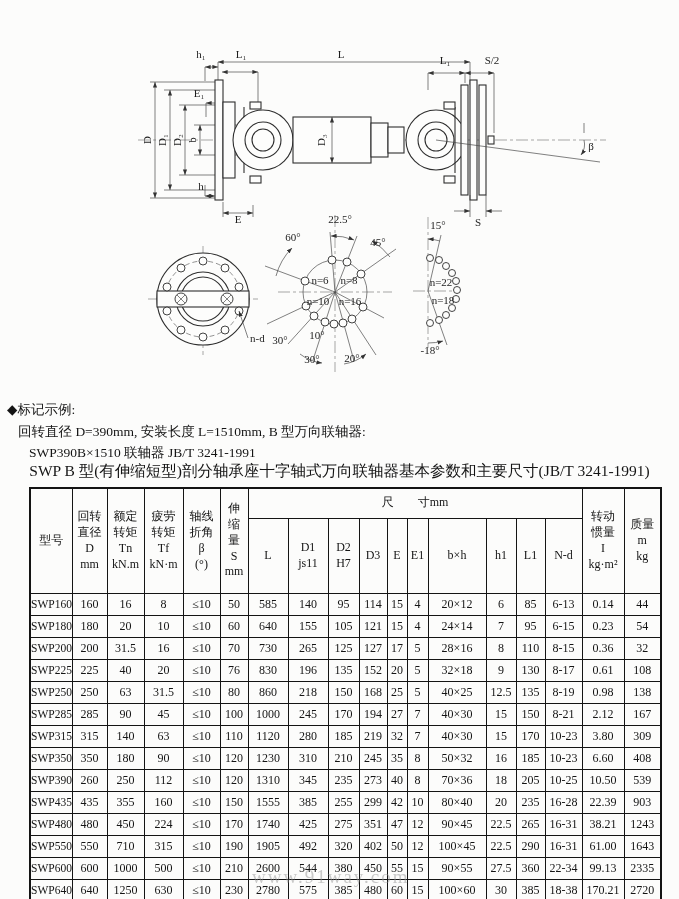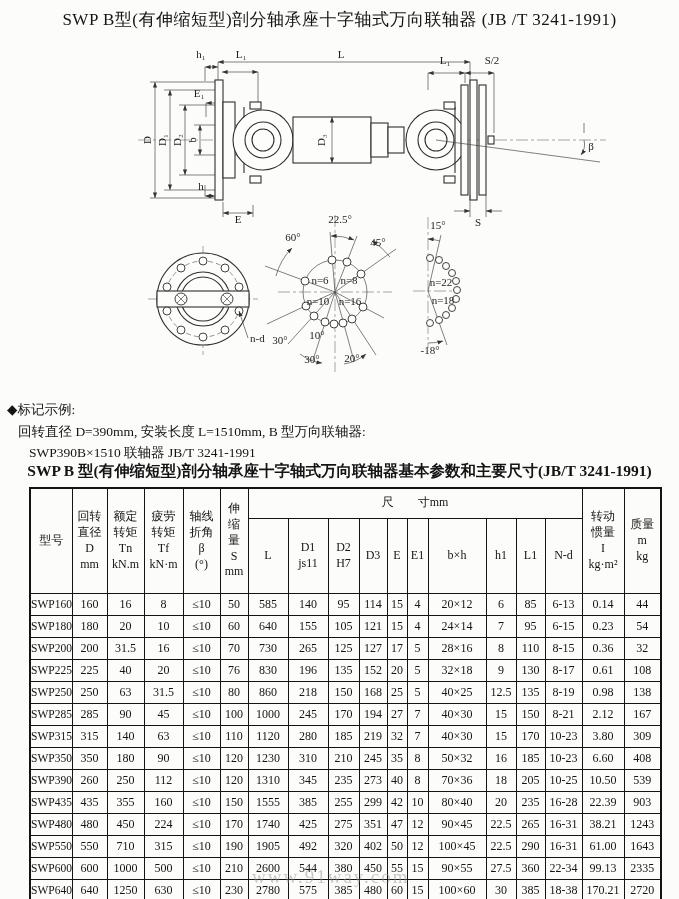--- a/index.html
+++ b/index.html
@@ -11,39 +11,38 @@
   .drawing text{fill:#1d1d1d;font-size:11px;font-family:"Liberation Serif","DejaVu Serif",serif;}
   .thin{stroke:#4a4a4a;stroke-width:0.7;fill:none;}
   .part{stroke:#2e2e2e;stroke-width:1.1;fill:#fdfdfc;}
   .cl{stroke:#6d6d6d;stroke-width:0.6;fill:none;stroke-dasharray:12 3 3 3;}
   .dash{stroke:#4a4a4a;stroke-width:0.6;fill:none;stroke-dasharray:5 3;}
   .hole{stroke:#2e2e2e;stroke-width:0.9;fill:#fdfdfc;}
   .mark-section{position:absolute;left:0;width:679px;font-size:13.5px;}
   .mark-head{position:absolute;top:401px;left:7px;}
   .mark-line1{position:absolute;top:423px;left:18px;}
   .mark-line2{position:absolute;top:444px;left:29px;}
-  .subtitle{position:absolute;top:461px;left:0;width:100%;text-align:center;font-size:15.5px;white-space:nowrap;font-weight:bold;}
+  .subtitle{position:absolute;top:461px;left:0;width:100%;text-align:center;font-size:15.5px;white-space:nowrap;}
   .tbl{position:absolute;top:487px;left:29px;width:626px;border-collapse:collapse;table-layout:fixed;
        border:2px solid #141414;}
   .tbl th,.tbl td{border:1px solid #141414;text-align:center;vertical-align:middle;
        padding:0;white-space:pre-line;overflow:hidden;}
   .tbl th{font-weight:normal;font-size:12px;line-height:1.32;}
   .tbl td{font-size:12px;height:21px;line-height:21px;}
   .tbl tbody td:first-child{font-size:11.5px;}
   .hdr-top{height:30px;}
   .hdr-sub th{height:74px;}
   .watermark{position:absolute;top:866px;left:252px;font-size:19px;letter-spacing:2px;
        color:rgba(150,150,150,0.5);font-family:"Liberation Serif",serif;pointer-events:none;}
 </style>
 </head>
 <body>
 
 <div class="page">
 
-  <div class="title">SWP B型(有伸缩短型)剖分轴承座十字轴式万向联轴器 (JB /T 3241-1991)</div>
 
   <svg class="drawing" width="679" height="352" viewBox="0 0 679 352">
     <defs>
       <marker id="ae" markerWidth="9" markerHeight="8" refX="8" refY="3" orient="auto">
         <path d="M0,0 L8,3 L0,6 z" fill="#333"></path>
       </marker>
       <marker id="asv" markerWidth="9" markerHeight="8" refX="8" refY="3" orient="auto-start-reverse">
         <path d="M0,0 L8,3 L0,6 z" fill="#333"></path>
       </marker>
     </defs>

